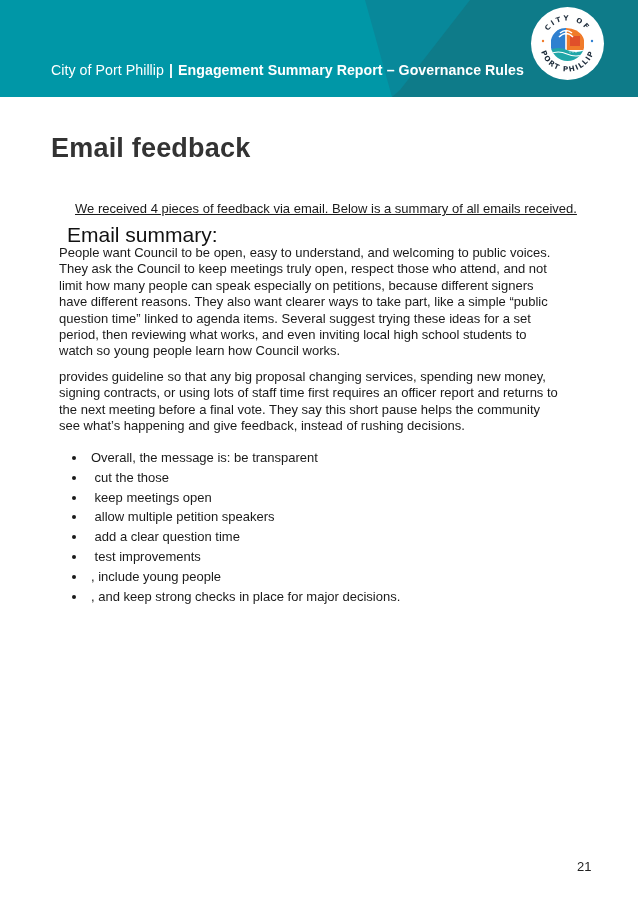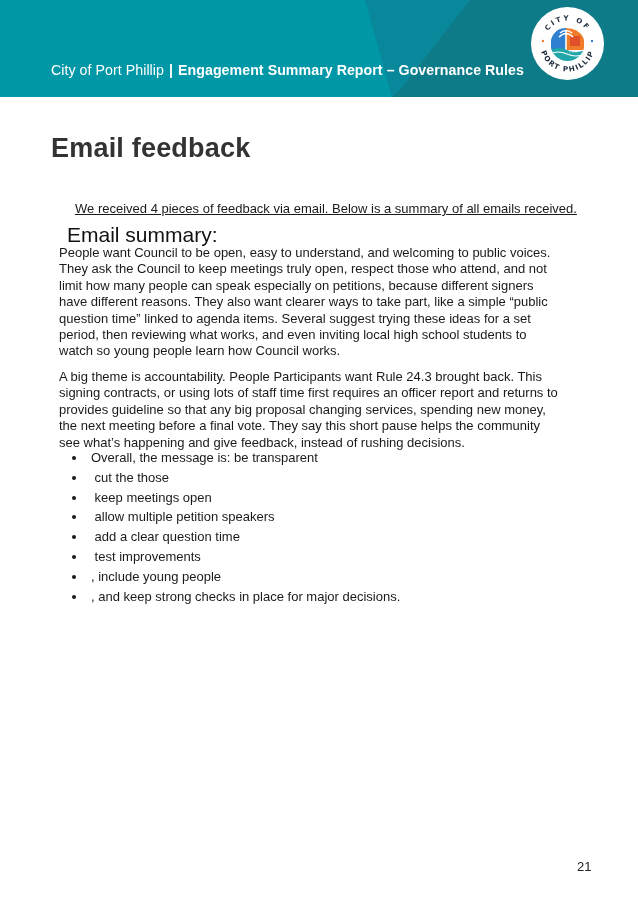--- a/index.html
+++ b/index.html
@@ -182,23 +182,22 @@
     <span class="line">People want Council to be open, easy to understand, and welcoming to public voices.</span>
     <span class="line">They ask the Council to keep meetings truly open, respect those who attend, and not</span>
     <span class="line">limit how many people can speak especially on petitions, because different signers</span>
     <span class="line">have different reasons. They also want clearer ways to take part, like a simple “public</span>
     <span class="line">question time” linked to agenda items. Several suggest trying these ideas for a set</span>
     <span class="line">period, then reviewing what works, and even inviting local high school students to</span>
     <span class="line">watch so young people learn how Council works.</span>
   </div>
 
   <div class="para para2">
-    <span class="line">A big theme is accountability. People Participants want Rule 24.3 brought back. This</span>
+    <span class="line">provides guideline so that any big proposal changing services, spending new money,</span>
     <span class="line">signing contracts, or using lots of staff time first requires an officer report and  returns to</span>
-    <span class="line">provides guideline so that any big proposal changing services, spending new money,</span>
     <span class="line">the next meeting before a final vote. They say this short pause helps the community</span>
     <span class="line">see what’s happening and give feedback, instead of rushing decisions.</span>
   </div>
 
   <ul class="bullets">
     <li><span class="dot"></span><span>Overall, the message is: be transparent</span></li>
     <li><span class="dot"></span><span> cut the those</span></li>
     <li><span class="dot"></span><span> keep meetings open</span></li>
     <li><span class="dot"></span><span> allow multiple petition speakers</span></li>
     <li><span class="dot"></span><span> add a clear question time</span></li>

